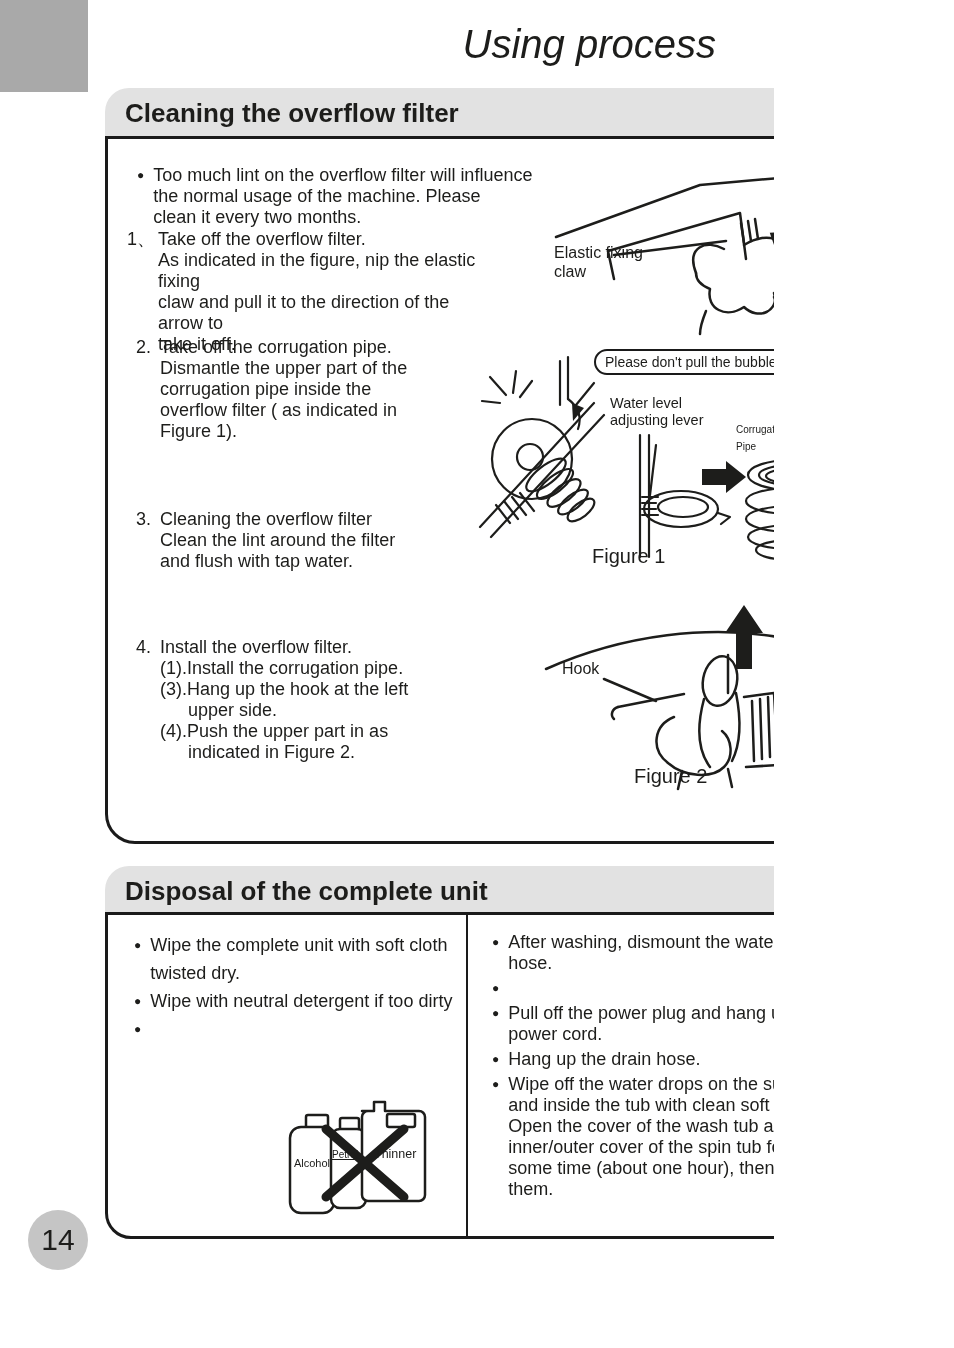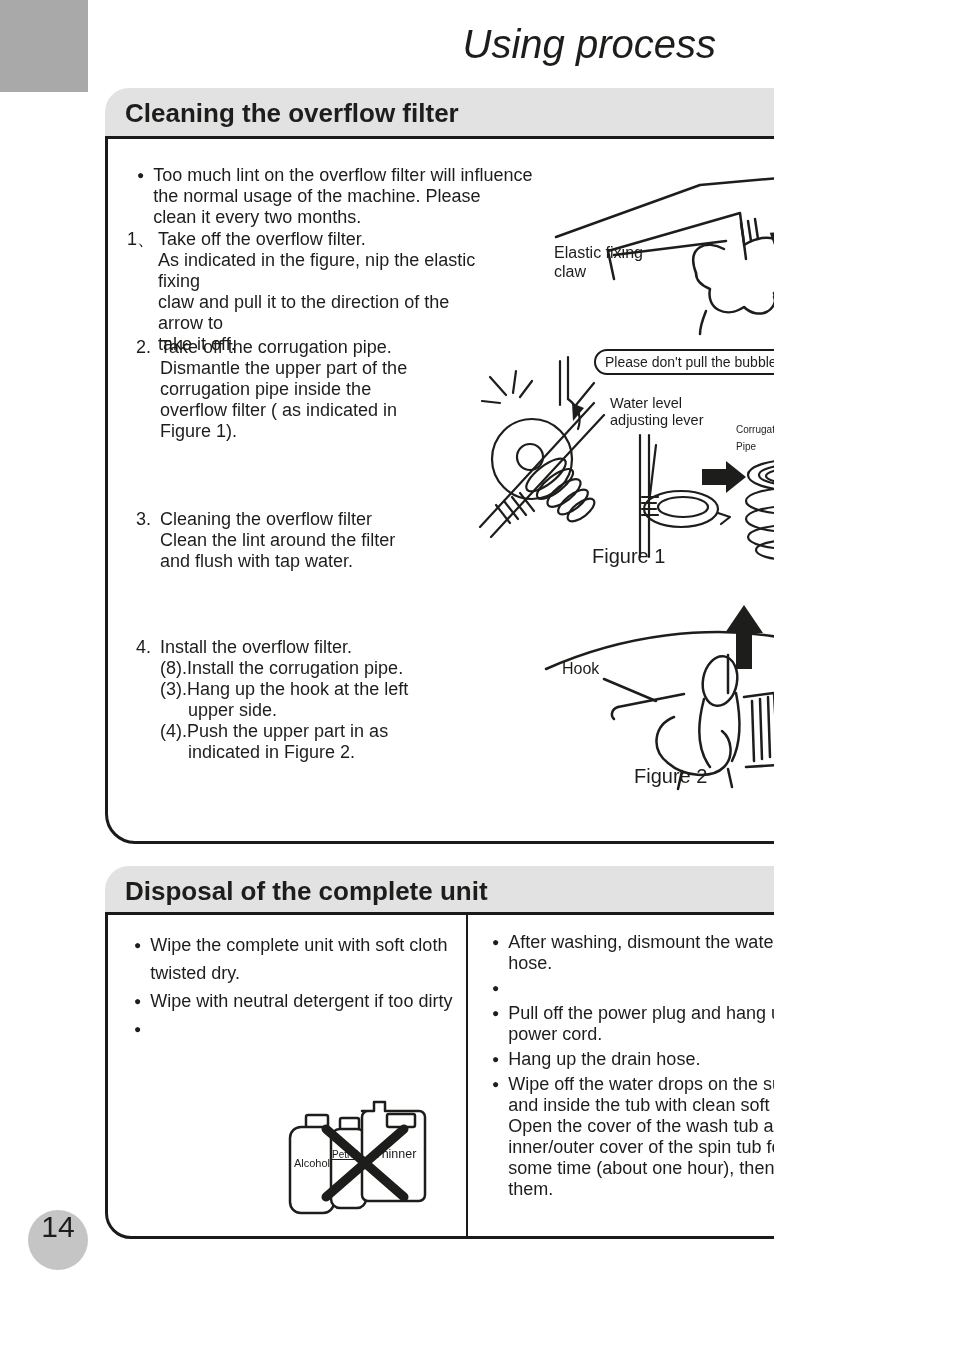--- a/index.html
+++ b/index.html
@@ -73,21 +73,21 @@
   .col-right .bullet-item { margin-bottom:4px; }
   .divider { position:absolute; left:358px; top:0; width:2px; height:100%; background:#1a1a1a; }
   .bottles { left:178px; top:166px; width:150px; height:140px; }
   .bottle-label { position:absolute; font-size:11px; line-height:12px; }
   .lbl-alcohol { left:6px; top:76px; width:40px; text-align:center; }
   .lbl-petrol { left:46px; top:68px; font-size:10px;text-decoration:underline; }
   .lbl-thinner { left:88px; top:67px; font-size:12.5px; }
 
   .page-number-badge {
     position:absolute; left:28px; top:1210px; width:60px; height:60px; border-radius:50%;
-    background:#c5c5c5; display:flex; justify-content:center;
+    background:#c5c5c5; display:flex; align-items:center; justify-content:center;
     font-size:30px; color:#1d1d1b;
   }
 </style>
 </head>
 <body>
 
 <div class="page">
 
   <div class="corner-block"></div>
   <div class="page-title">Using process</div>
@@ -132,21 +132,21 @@
           <div class="txt">Cleaning the overflow filter</div>
           <div class="txt">Clean the lint around the filter
 and flush with tap water.</div>
         </div>
       </div>
 
       <div class="step step4">
         <span class="num">4.</span>
         <div class="content">
           <div class="txt">Install the overflow filter.</div>
-          <div class="substep">(8).Install the corrugation pipe.</div>
+          <div class="substep">(1).Install the corrugation pipe.</div>
           <div class="substep">(3).Hang up the hook at the left
 upper side.</div>
           <div class="substep">(4).Push the upper part in as
 indicated in Figure 2.</div>
         </div>
       </div>
 
       <div class="fig fig-claw">
         <svg width="332" height="185" viewBox="0 0 332 185">
           <g stroke="#1d1d1b" stroke-width="2.5" fill="none" stroke-linejoin="round" stroke-linecap="round">

